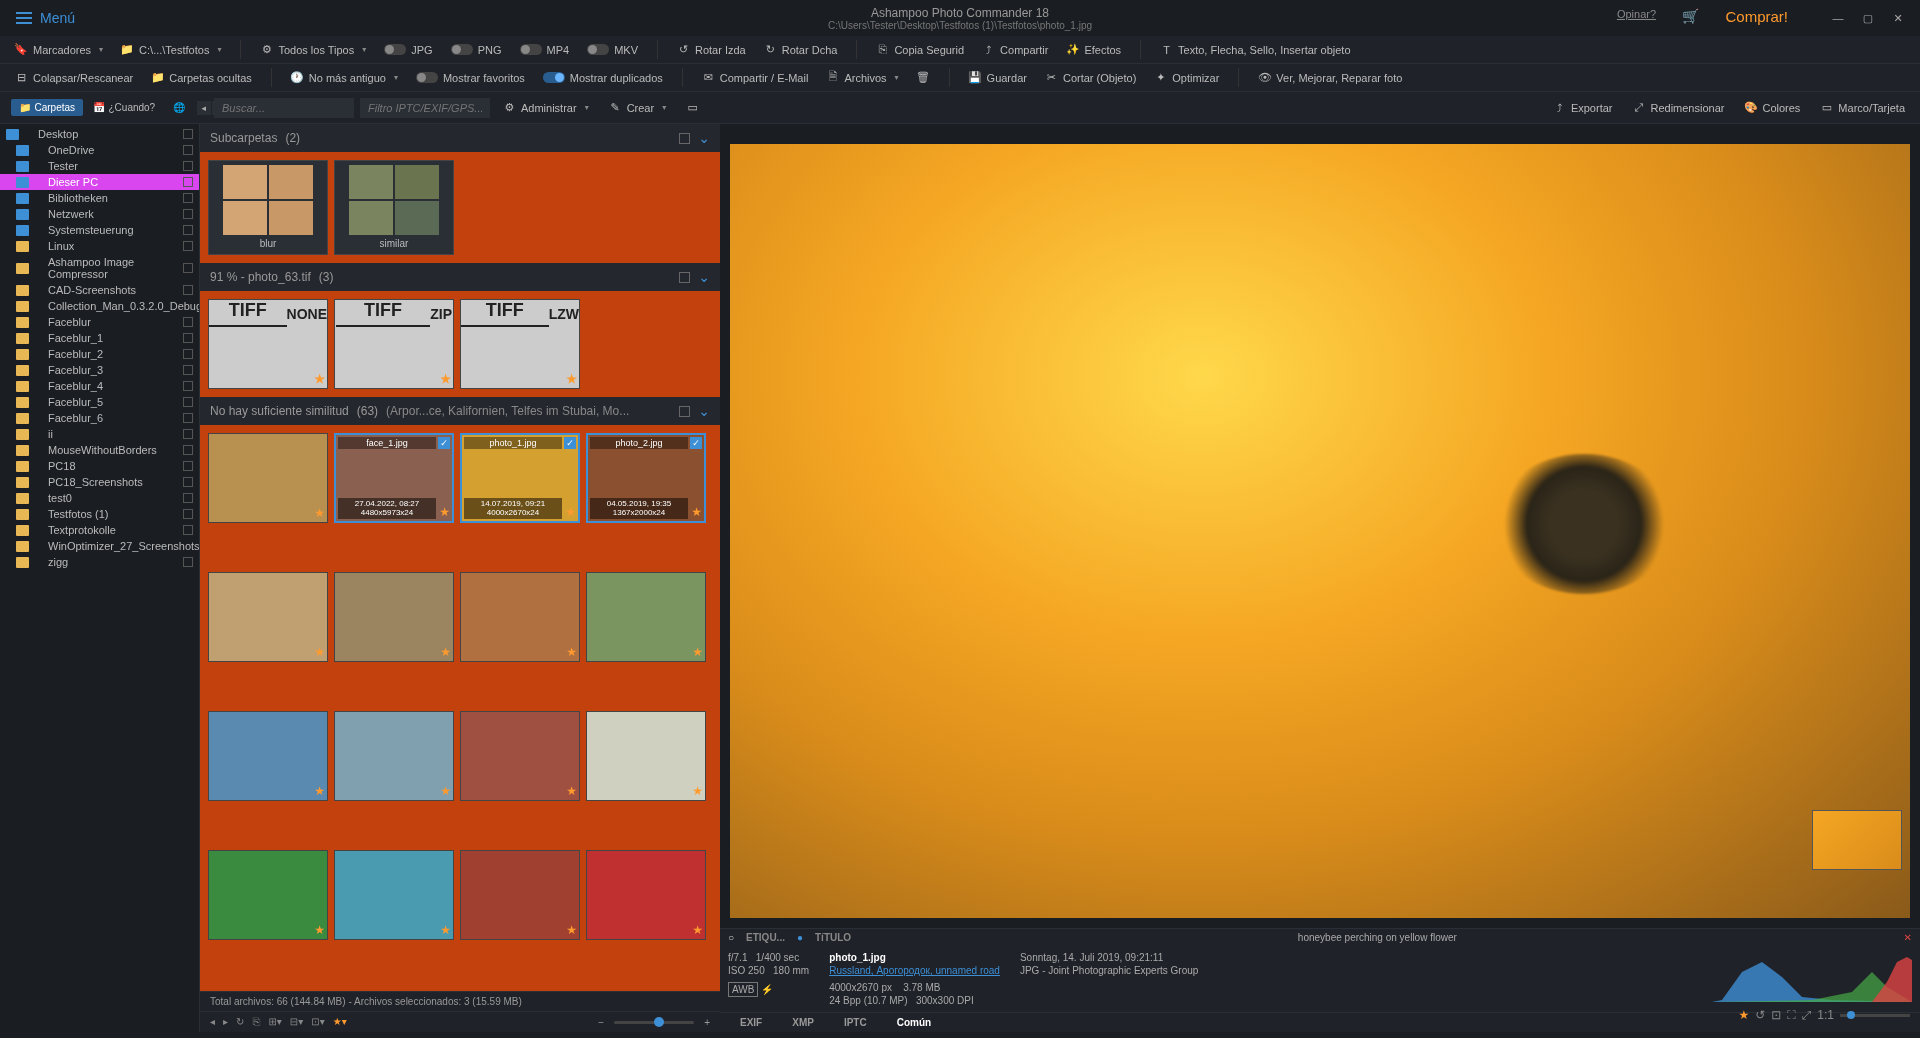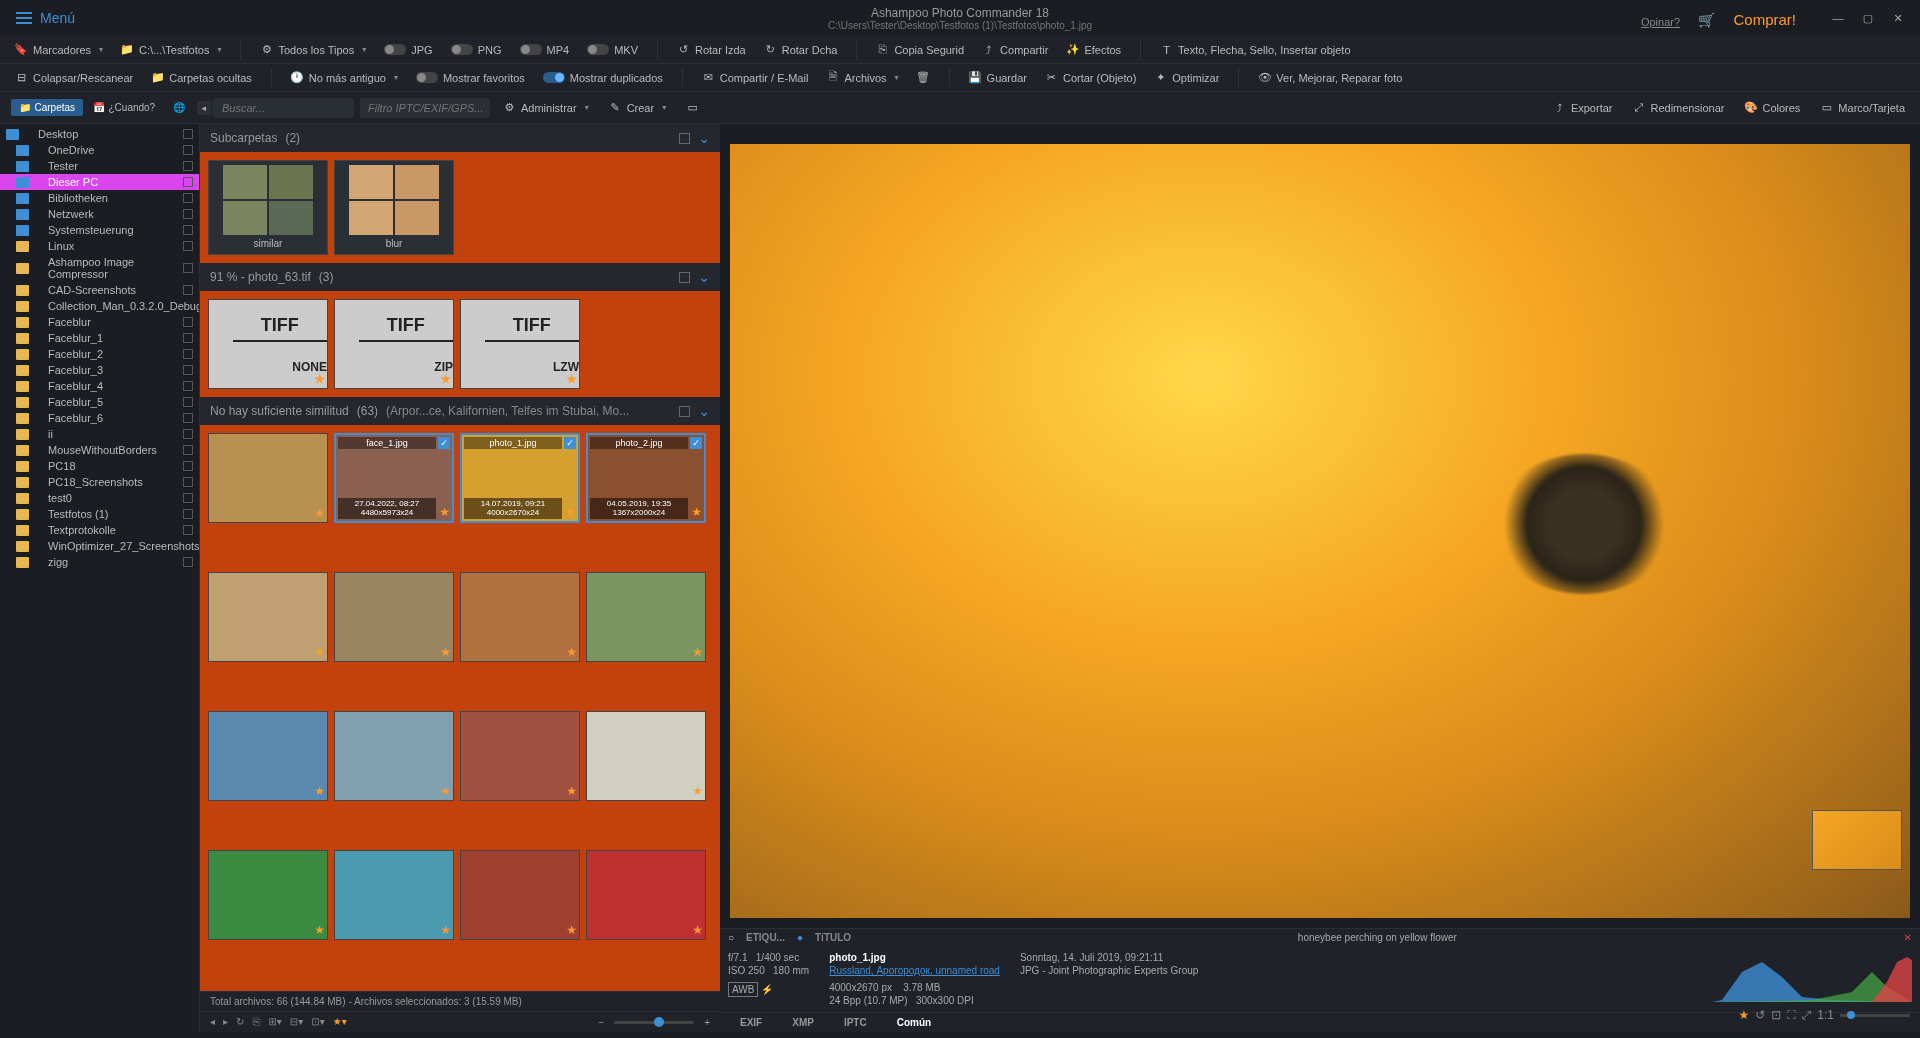--- a/index.html
+++ b/index.html
@@ -3,21 +3,21 @@
 <meta charset="utf-8">
 <style>
 *{margin:0;padding:0;box-sizing:border-box;font-family:"Segoe UI",Arial,sans-serif;user-select:none}
 body{background:#1a1d22;color:#ccc;font-size:11px;overflow:hidden;width:1920px;height:1038px;position:relative}
 .titlebar{height:36px;background:#1a1d22;display:flex;align-items:center;padding:8px 8px;position:relative}
 .menu-btn{display:flex;align-items:center;gap:8px;color:#3d8fd6;font-size:14px;cursor:pointer;padding:4px 8px}
 .hamburger{display:flex;flex-direction:column;gap:3px}
 .hamburger span{width:16px;height:2px;background:#3d8fd6}
 .title-center{position:absolute;left:50%;transform:translateX(-50%);text-align:center;color:#999;font-size:12px}
 .title-center .sub{font-size:10px;color:#777}
-.title-right{margin-left:auto;display:flex;align-items:flex-end;gap:18px}
+.title-right{margin-left:auto;display:flex;align-items:flex-start;gap:26px}
 .opinar{color:#888;font-size:11px;text-decoration:underline;cursor:pointer}
 .comprar{color:#ff9a2e;font-size:15px;font-weight:500;cursor:pointer}
 .cart-icon{color:#ff9a2e;font-size:14px}
 .win-controls{display:flex;gap:2px;margin-left:10px}
 .win-controls div{width:28px;height:20px;display:flex;align-items:center;justify-content:center;color:#aaa;cursor:pointer;font-size:11px}
 .toolbar{background:#1f2228;padding:4px 8px;display:flex;gap:6px;flex-wrap:wrap;border-bottom:1px solid #2a2e35}
 .tool-btn{display:flex;align-items:center;gap:5px;padding:3px 7px;color:#bbb;font-size:11px;cursor:pointer;border-radius:2px;white-space:nowrap}
 .tool-btn .ico{width:13px;height:13px;display:inline-flex;align-items:center;justify-content:center;font-size:11px}
 .tool-btn.toggle .sw{width:22px;height:11px;background:#444;border-radius:6px;position:relative}
 .tool-btn.toggle .sw::after{content:"";width:9px;height:9px;background:#888;border-radius:50%;position:absolute;top:1px;left:1px}
@@ -50,23 +50,23 @@
 .thumb{width:120px;height:90px;background:#333;border:1px solid #444;position:relative;cursor:pointer;overflow:hidden}
 .thumb.sel{border:2px solid #3d8fd6}
 .thumb .chk{position:absolute;top:2px;right:2px;width:12px;height:12px;background:#3d8fd6;color:#fff;font-size:9px;display:flex;align-items:center;justify-content:center}
 .thumb .star{position:absolute;bottom:2px;right:2px;color:#ff9a2e;font-size:12px}
 .thumb .lbl{position:absolute;top:2px;left:2px;right:16px;font-size:9px;color:#fff;text-align:center;background:rgba(0,0,0,.4);padding:1px}
 .thumb .meta{position:absolute;bottom:2px;left:2px;right:16px;font-size:8px;color:#fff;text-align:center;background:rgba(0,0,0,.5);padding:1px;line-height:1.2}
 .thumb.subfolder{height:95px;background:#2a2e35;display:flex;flex-direction:column;align-items:center;padding:4px}
 .thumb.subfolder .grid4{display:grid;grid-template-columns:1fr 1fr;gap:2px;width:90px;height:70px}
 .thumb.subfolder .grid4 div{background:#555}
 .thumb.subfolder .name{font-size:10px;color:#bbb;margin-top:3px}
-.thumb.tiff{display:flex;flex-direction:column;align-items:flex-end;justify-content:center;background:#ccc;color:#222;font-family:monospace;font-weight:bold}
+.thumb.tiff{display:flex;align-items:flex-start;justify-content:center;background:#ccc;color:#222;font-family:monospace;font-weight:bold}
 .thumb.tiff .t1{font-size:18px;border-bottom:2px solid #222;padding-bottom:4px;width:80%;text-align:center}
-.thumb.tiff .t2{font-size:12px;margin-top:18px}
+.thumb.tiff .t2{font-size:14px;margin-top:6px}
 .thumb.photo{background:linear-gradient(135deg,#8a6d3b,#3a4d2e)}
 .statusbar{padding:4px 10px;font-size:10px;color:#999;display:flex;align-items:center;gap:10px;background:#1f2228;border-top:1px solid #2a2e35}
 .statusbar .icons{display:flex;gap:8px;color:#888}
 .statusbar .icons span{cursor:pointer}
 .statusbar .slider{width:80px;height:3px;background:#444;position:relative;border-radius:2px}
 .statusbar .slider::after{content:"";width:10px;height:10px;background:#3d8fd6;border-radius:50%;position:absolute;top:-4px;left:50%}
 .preview{flex:1;background:#1a1d22;display:flex;flex-direction:column;position:relative}
 .preview-img{flex:1;background:radial-gradient(ellipse at 40% 30%,#ffd84a 0%,#f5a623 35%,#d98c1a 60%,#8a5a1a 100%);position:relative;margin:20px 10px 10px 10px;overflow:hidden}
 .bee{position:absolute;right:20%;top:40%;width:180px;height:140px;background:radial-gradient(circle,#3a3120 30%,#2a2418 50%,transparent 70%);border-radius:50%;filter:blur(1px)}
 .minimap{position:absolute;right:8px;bottom:48px;width:90px;height:60px;border:1px solid #555;background:linear-gradient(135deg,#f5a623,#d98c1a)}
@@ -449,35 +449,35 @@
       <span>Subcarpetas</span>
         <span class="cnt">(2)</span>
       <div class="tools">
           <span class="chk"></span>
           <span class="exp">⌄</span>
         </div>
     </div>
     <div class="thumb-row">
       <div class="thumb subfolder">
         <div class="grid4">
+            <div style="background:#d4a574"></div>
+            <div style="background:#c89866"></div>
+            <div style="background:#d4a574"></div>
+            <div style="background:#c89866"></div>
+          </div>
+        <div class="name">blur</div>
+      </div>
+      <div class="thumb subfolder">
+        <div class="grid4">
             <div style="background:#7a8560"></div>
             <div style="background:#6a7550"></div>
             <div style="background:#7a8560"></div>
             <div style="background:#5a6a55"></div>
           </div>
         <div class="name">similar</div>
-      </div>
-      <div class="thumb subfolder">
-        <div class="grid4">
-            <div style="background:#d4a574"></div>
-            <div style="background:#c89866"></div>
-            <div style="background:#d4a574"></div>
-            <div style="background:#c89866"></div>
-          </div>
-        <div class="name">blur</div>
       </div>
     </div>
 
     <div class="section-head">
       <span>91 % - photo_63.tif</span>
         <span class="cnt">(3)</span>
       <div class="tools">
           <span class="chk"></span>
           <span class="exp">⌄</span>
         </div>

